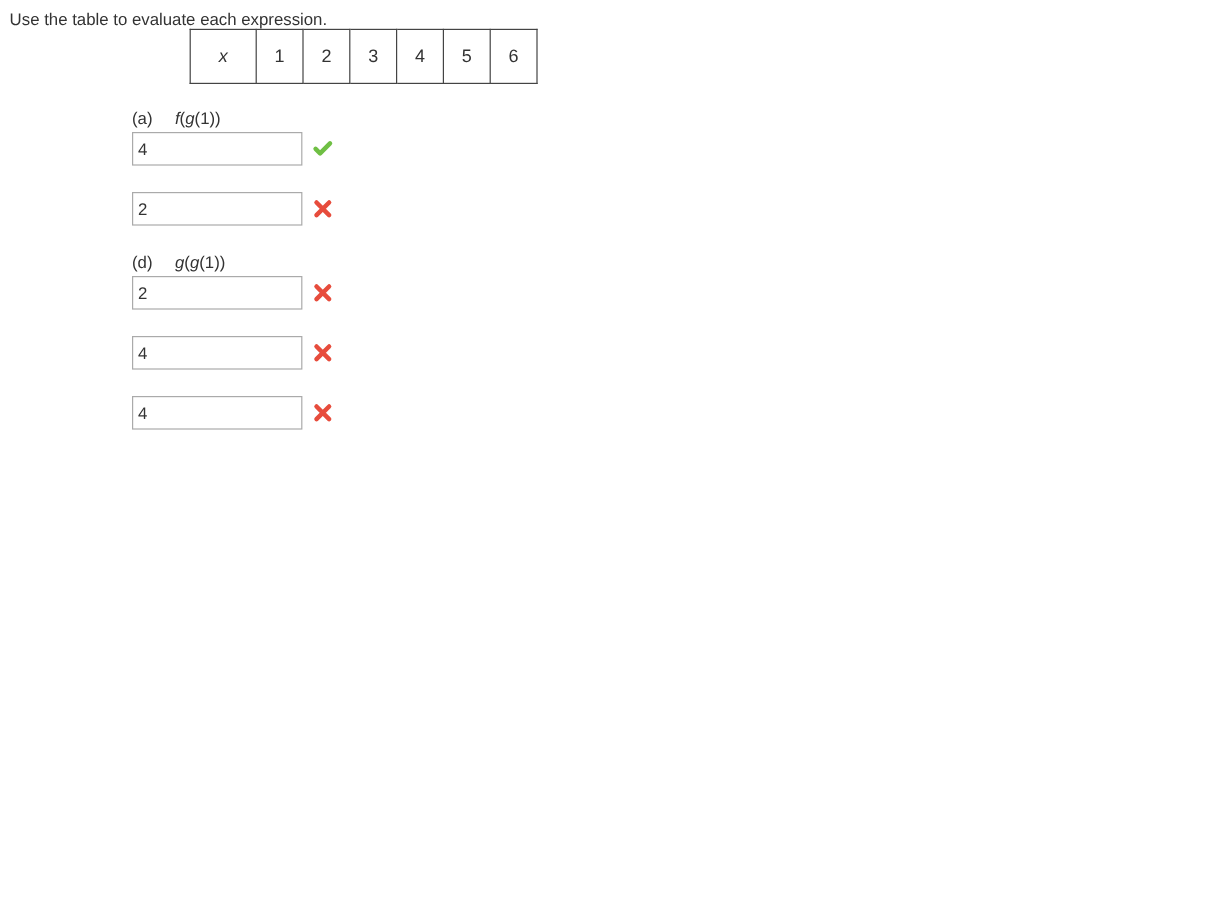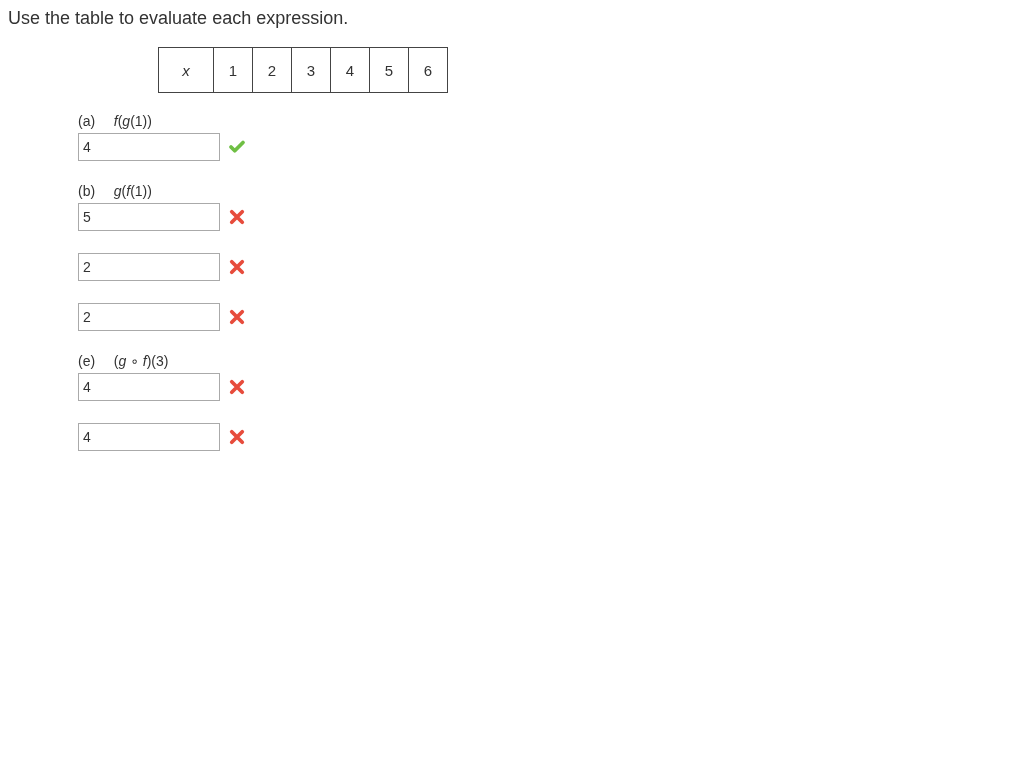--- a/index.html
+++ b/index.html
@@ -4,22 +4,22 @@
 <style>
   body {
     font-family: Verdana, Geneva, sans-serif;
     font-size: 14px;
     color: #333;
     margin: 0;
     padding: 8px;
     background: #fff;
   }
   .instruction {
-    margin-bottom: 18px;
-    font-size: 18px;
+    margin-bottom: 0;
+    font-size: 14px;
   }
   .table-wrapper {
     margin-left: 150px;
     margin-bottom: 20px;
   }
   table.func {
     border-collapse: collapse;
   }
   table.func td {
     border: 1px solid #444;
@@ -29,21 +29,21 @@
     font-size: 15px;
   }
   table.func td.hdr {
     font-style: italic;
     width: 52px;
   }
   table.func td.red {
     color: #c0392b;
   }
   .problems {
-    margin-left: 70px;
+    margin-left: 102px;
   }
   .problem {
     margin-bottom: 22px;
   }
   .prompt {
     font-size: 14px;
     margin-bottom: 4px;
   }
   .prompt .lbl {
     display: inline-block;
@@ -103,52 +103,41 @@
       <div class="input-row">
         <input class="answer" type="text" value="4" style="">
         <span class="mark">
           <svg viewBox="0 0 24 24">
             <path fill="none" stroke="#6fbf44" stroke-width="5" stroke-linecap="round" stroke-linejoin="round" d="M4 12 L9 17 L20 6"></path>
           </svg>
         </span>
       </div>
     </div>
     <div class="problem">
-      <div class="prompt"><span class="lbl">(b)</span>&nbsp;&nbsp;<span><span class="fn">g</span>(<span class="fn">f</span>(1))</span></div>
-      <div class="input-row">
-        <input class="answer" type="text" value="5" style="">
-        <span class="mark">
-          <svg viewBox="0 0 24 24">
-            <path fill="none" stroke="#e74c3c" stroke-width="5" stroke-linecap="round" d="M5 5 L19 19 M19 5 L5 19"></path>
-          </svg>
-        </span>
-      </div>
-    </div>
-    <div class="problem">
       <div class="input-row">
         <input class="answer" type="text" value="2" style="">
         <span class="mark">
           <svg viewBox="0 0 24 24">
             <path fill="none" stroke="#e74c3c" stroke-width="5" stroke-linecap="round" d="M5 5 L19 19 M19 5 L5 19"></path>
           </svg>
         </span>
       </div>
     </div>
     <div class="problem">
+      <div class="prompt"><span class="lbl">(d)</span>&nbsp;&nbsp;<span><span class="fn">g</span>(<span class="fn">g</span>(1))</span></div>
       <div class="input-row">
         <input class="answer" type="text" value="2" style="">
         <span class="mark">
           <svg viewBox="0 0 24 24">
             <path fill="none" stroke="#e74c3c" stroke-width="5" stroke-linecap="round" d="M5 5 L19 19 M19 5 L5 19"></path>
           </svg>
         </span>
       </div>
     </div>
     <div class="problem">
-      <div class="prompt"><span class="lbl">(e)</span>&nbsp;&nbsp;<span>(<span class="fn">g</span> ∘ <span class="fn">f</span>)(3)</span></div>
       <div class="input-row">
         <input class="answer" type="text" value="4" style="">
         <span class="mark">
           <svg viewBox="0 0 24 24">
             <path fill="none" stroke="#e74c3c" stroke-width="5" stroke-linecap="round" d="M5 5 L19 19 M19 5 L5 19"></path>
           </svg>
         </span>
       </div>
     </div>
     <div class="problem">

